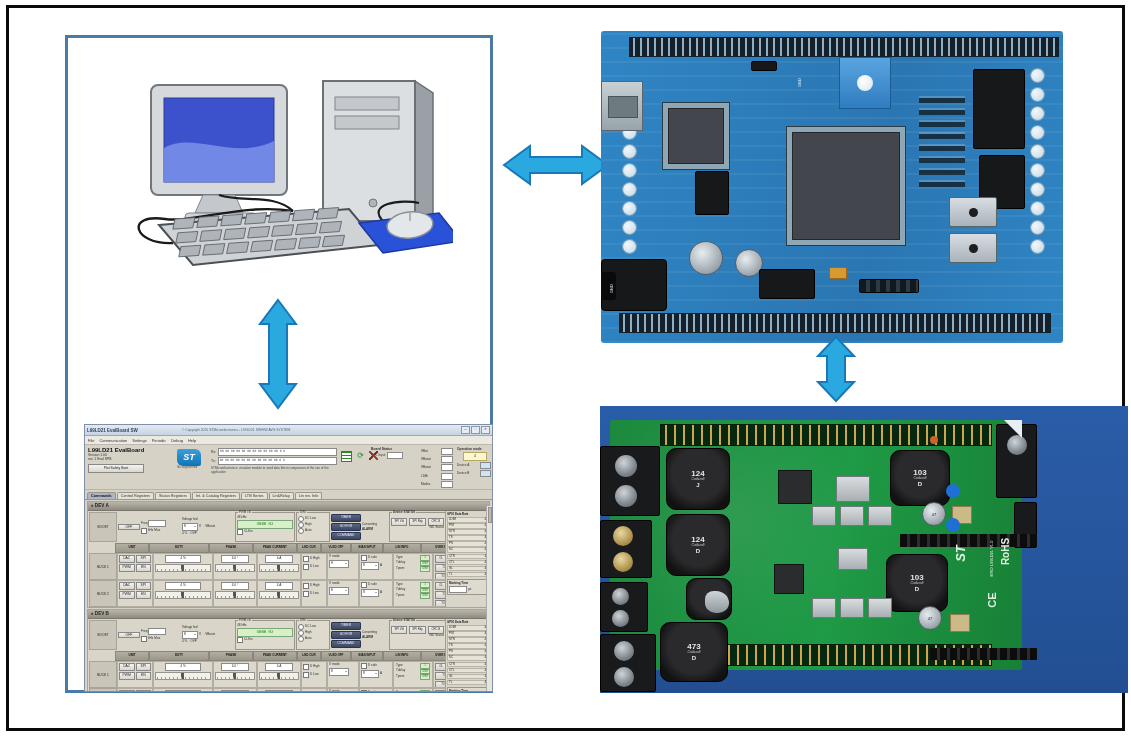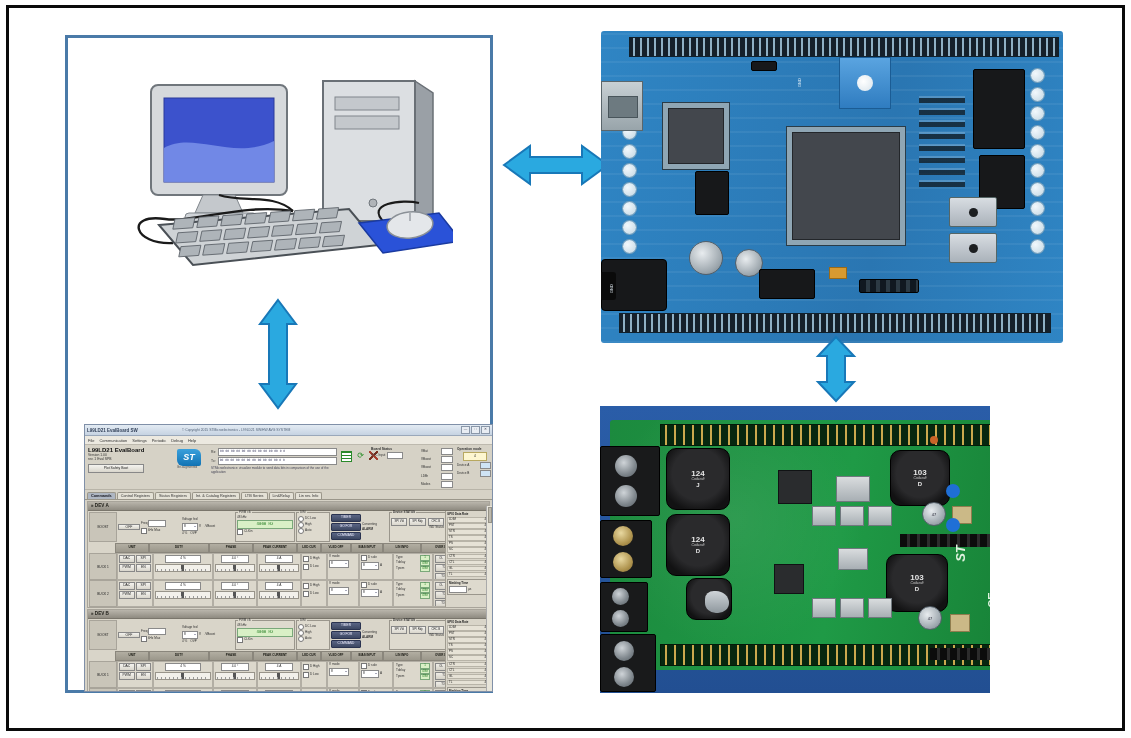--- a/index.html
+++ b/index.html
@@ -76,21 +76,21 @@
   .qfp{background:#43474d;border:5px solid #8fa6b4;outline:1px solid #2a3c48;box-shadow:inset 0 0 0 1px #23262a;}
   .trimmer{background:linear-gradient(#5aa4e0,#2f7cc0);border:1px solid #1b5c94;}
   .trimmer i{position:absolute;left:50%;top:50%;width:16px;height:16px;margin:-8px 0 0 -8px;border-radius:50%;background:radial-gradient(circle at 40% 40%,#ffffff,#d8e4ec);}
   .blk{background:#17181a;border:1px solid #000;border-radius:2px;}
   .tact{background:linear-gradient(#d8dde2,#aab2ba);border:1px solid #566;border-radius:2px;}
   .tact i{position:absolute;left:50%;top:50%;width:9px;height:9px;margin:-4.5px 0 0 -4.5px;border-radius:50%;background:#1c1e20;}
   .cap{border-radius:50%;background:radial-gradient(circle at 38% 35%,#e8ecef,#9aa4ab 70%,#6a757c);border:1px solid #55606a;}
   .gndtxt{color:#e8f2fa;font-size:4px;transform:rotate(-90deg);transform-origin:left top;}
 
   
-  .pcbgreenwrap{left:591px;top:398px;width:390px;height:287px;background:linear-gradient(#2a5da8,#224f92);overflow:hidden;}
+  .pcbgreenwrap{left:591px;top:398px;width:528px;height:287px;background:linear-gradient(#2a5da8,#224f92);overflow:hidden;}
   .gboard{position:absolute;left:10px;top:14px;width:412px;height:250px;background:
      radial-gradient(circle at 30% 40%,rgba(255,255,255,0.08),transparent 40%),
      linear-gradient(100deg,#1c8a3e,#1f9a46 55%,#178036);border-radius:3px;}
   .holestrip{background:repeating-linear-gradient(90deg,#07270f 0 4px,#caa94e 4px 6px,#07270f 6px 9px);border:1px solid #041a08;}
   .term{background:#191a1b;border:1px solid #000;border-radius:2px;}
   .screw{position:absolute;border-radius:50%;background:radial-gradient(circle at 40% 35%,#cfd4d8,#7e868c 60%,#565e64);}
   .screw.gold{background:radial-gradient(circle at 40% 35%,#e8d8a0,#b09550 60%,#80672e);}
   .ind{background:radial-gradient(circle at 50% 42%,#2a2a2c 55%,#121213 80%);border:1px solid #000;border-radius:10px;color:#e6e6e6;display:flex;flex-direction:column;align-items:center;justify-content:center;line-height:1;}
   .ind .n{font-size:8px;font-weight:bold;}
   .ind .b{font-size:3.6px;font-style:italic;color:#cfcfcf;}
@@ -971,20 +971,25 @@
       <span class="d">J</span>
     </div>
     <div class="abs ind" style="left:66px;top:108px;width:64px;height:62px;">
       <span class="n">124</span>
       <span class="b">Coilcraft</span>
       <span class="d">D</span>
     </div>
     <div class="abs ind" style="left:86px;top:172px;width:46px;height:42px;">
       <span class="abs" style="left:18px;top:12px;width:24px;height:22px;background:linear-gradient(#cfd4d8,#8e979d);border-radius:40% 60% 50% 50%;"></span>
     </div>
+    <div class="abs ind" style="left:60px;top:216px;width:68px;height:60px;">
+      <span class="n">473</span>
+      <span class="b">Coilcraft</span>
+      <span class="d">D</span>
+    </div>
     <div class="abs ind" style="left:290px;top:44px;width:60px;height:56px;">
       <span class="n">103</span>
       <span class="b">Coilcraft</span>
       <span class="d">D</span>
     </div>
     <div class="abs ind" style="left:286px;top:148px;width:62px;height:58px;">
       <span class="n">103</span>
       <span class="b">Coilcraft</span>
       <span class="d">D</span>
     </div>

